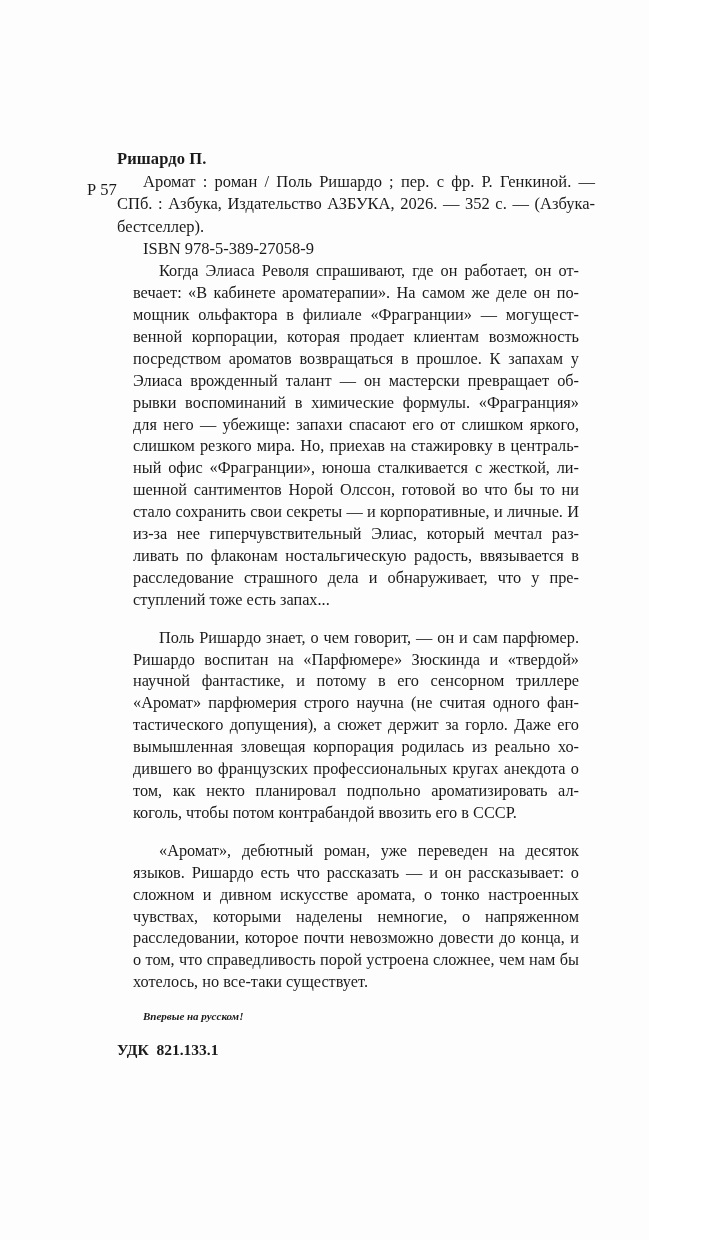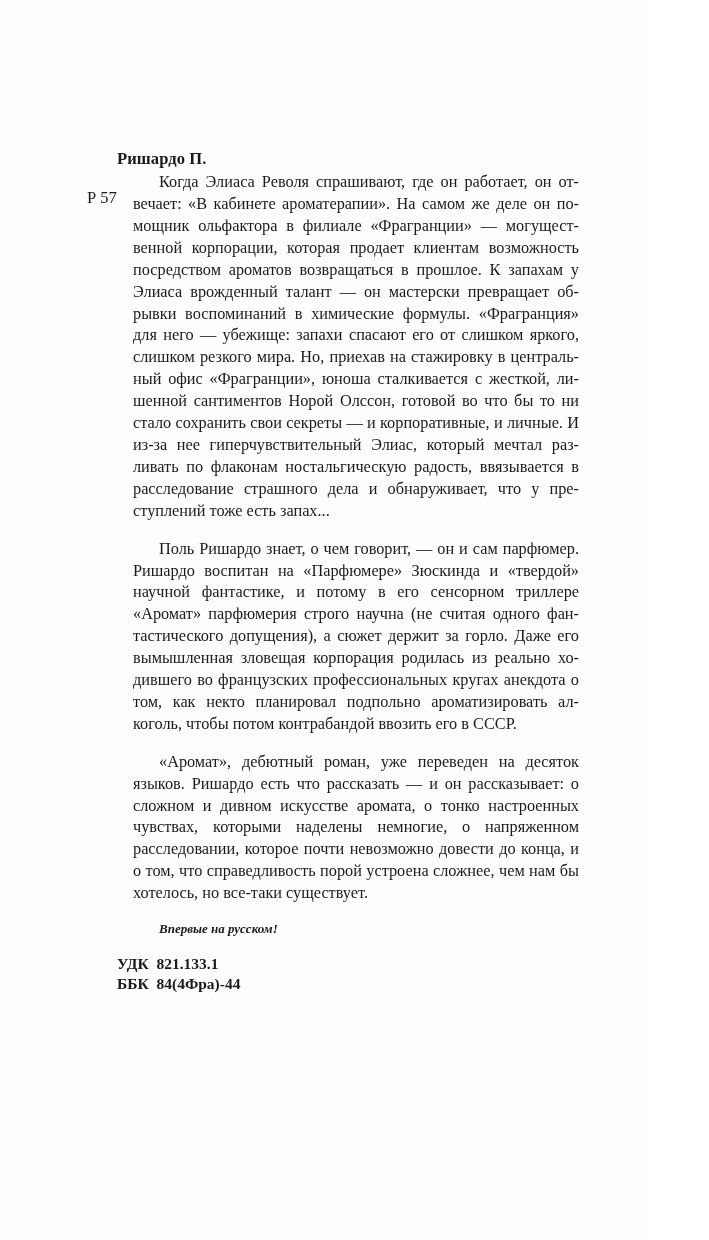--- a/index.html
+++ b/index.html
@@ -37,21 +37,21 @@
     letter-spacing: 0.1px;
   }
   .biblio-block {
     position: relative;
     font-size: 16.5px;
     line-height: 1.35;
   }
   .biblio-code {
     position: absolute;
     left: -30px;
-    top: 16px;
+    top: 8px;
     font-size: 16.5px;
     white-space: nowrap;
   }
   .biblio-text {
     margin: 0;
     text-align: justify;
     text-indent: 26px;
     font-size: 16.5px;
     line-height: 1.35;
   }
@@ -66,25 +66,25 @@
     text-align: justify;
     text-indent: 26px;
     font-size: 16.3px;
     line-height: 1.345;
     hyphens: manual;
   }
   p.first-par {
     margin-top: 0;
   }
   .italic-line {
-    margin: 16px;
+    margin: 0;
     text-indent: 26px;
     font-style: italic;
     font-weight: bold;
-    font-size: 13px;
+    font-size: 11px;
     line-height: 1.345;
   }
   .codes {
     margin-top: 16px;
     text-align: left;
     font-weight: bold;
     font-size: 15.5px;
     line-height: 1.32;
     padding-right: 2px;
   }
@@ -95,27 +95,28 @@
 </head>
 <body>
 
 <div class="page">
   <div class="content">
 
     <div class="author-line">Ришардо П.</div>
 
     <div class="biblio-block">
       <span class="biblio-code">Р 57</span>
+      <p class="biblio-text">Аромат : роман / Поль Ришардо ; пер. с фр. Р. Ген­киной. — СПб. : Азбука, Издательство АЗБУКА, 2026. — 352 с. — (Азбука-бестселлер).</p>
+      <p class="isbn">ISBN 978-5-389-27058-9</p>
     </div>
 
     <p class="body-par first-par">Когда Элиаса Револя спрашивают, где он работает, он от­вечает: «В кабинете ароматерапии». На самом же деле он по­мощник ольфактора в филиале «Фрагранции» — могущест­венной корпорации, которая продает клиентам возможность посредством ароматов возвращаться в прошлое. К запахам у Элиаса врожденный талант — он мастерски превращает об­рывки воспоминаний в химические формулы. «Фрагранция» для него — убежище: запахи спасают его от слишком яркого, слишком резкого мира. Но, приехав на стажировку в централь­ный офис «Фрагранции», юноша сталкивается с жесткой, ли­шенной сантиментов Норой Олссон, готовой во что бы то ни стало сохранить свои секреты — и корпоративные, и личные. И из-за нее гиперчувствительный Элиас, который мечтал раз­ливать по флаконам ностальгическую радость, ввязывается в расследование страшного дела и обнаруживает, что у пре­ступлений тоже есть запах...</p>
     <p class="body-par">Поль Ришардо знает, о чем говорит, — он и сам парфю­мер. Ришардо воспитан на «Парфюмере» Зюскинда и «твер­дой» научной фантастике, и потому в его сенсорном триллере «Аромат» парфюмерия строго научна (не считая одного фан­тастического допущения), а сюжет держит за горло. Даже его вымышленная зловещая корпорация родилась из реально хо­дившего во французских профессиональных кругах анекдота о том, как некто планировал подпольно ароматизировать ал­коголь, чтобы потом контрабандой ввозить его в СССР.</p>
     <p class="body-par">«Аромат», дебютный роман, уже переведен на де­сяток языков. Ришардо есть что рассказать — и он рассказыва­ет: о сложном и дивном искусстве аромата, о тонко настроен­ных чувствах, которыми наделены немногие, о напряженном расследовании, которое почти невозможно довести до конца, и о том, что справедливость порой устроена сложнее, чем нам бы хотелось, но все-таки существует.</p>
 
     <p class="italic-line">Впервые на русском!</p>
 
     <div class="codes">
       <div>УДК  821.133.1</div>
-      <div>ББК  84(4Фра)-44</div>
     </div>
 
   </div>
 </div>
 
 </body></html>

